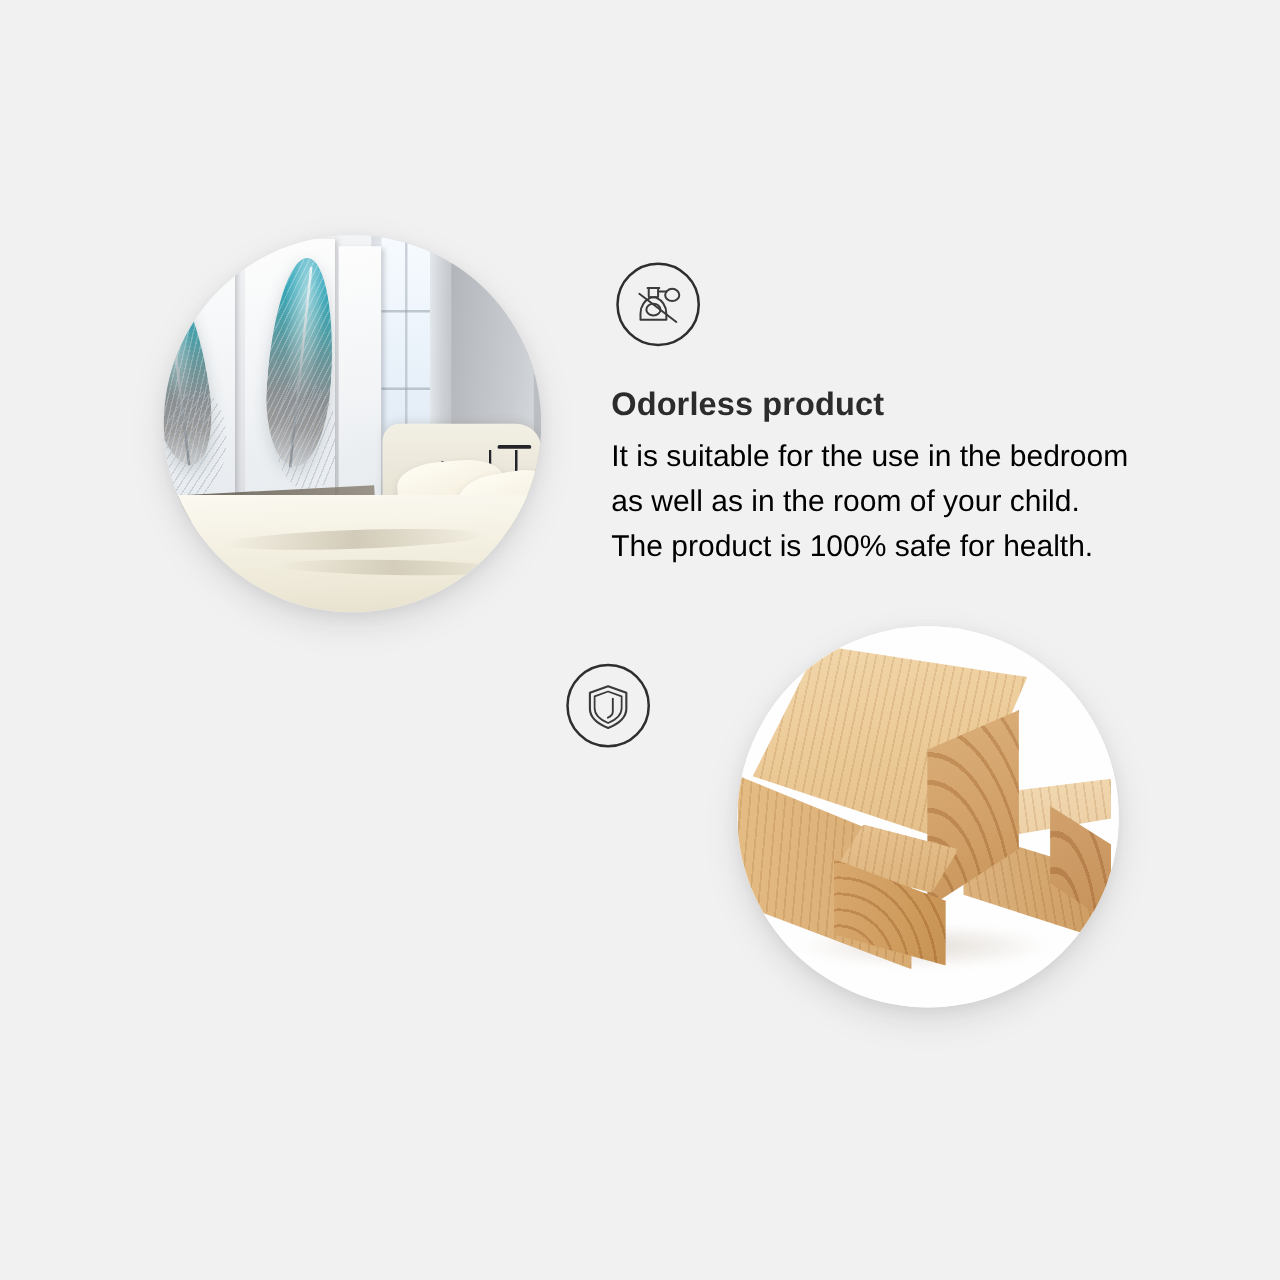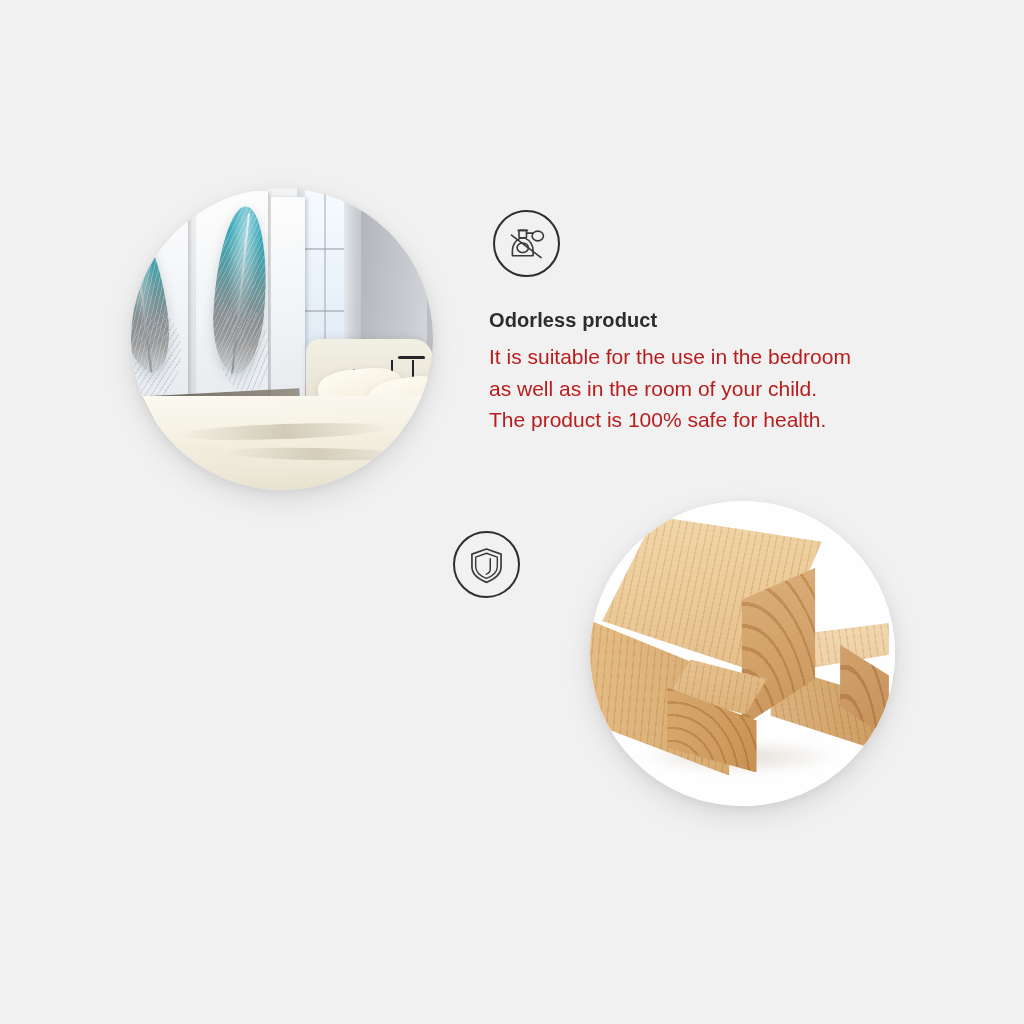--- a/index.html
+++ b/index.html
@@ -282,31 +282,31 @@
   #icon-odorless { left: 493px; top: 210px; }
   #icon-solid    { left: 453px; top: 531px; }
   .icon-circle svg { display:block; width:100%; height:100%; }
 
   
   .feature-text { position: absolute; }
   #text-odorless { left: 489px; top: 308px; width: 440px; text-align: left; }
   #text-solid    { left: 170px; top: 625px; width: 352px; text-align: right; }
 
   .feature-title {
-    font-size: 20px;
+    font-size: 26px;
     font-weight: bold;
     color: #2c2c2c;
     letter-spacing: 0.1px;
     margin: 0 0 9px 0;
     line-height: 1.2;
   }
   .feature-body {
-    font-size: 21px;
+    font-size: 24px;
     font-weight: normal;
-    color: #b91c1c;
+    color: #000000;
     line-height: 1.5;
     margin: 0;
     white-space: pre-line;
   }
 </style>
 </head>
 <body>
 
 <div class="stage">
 

